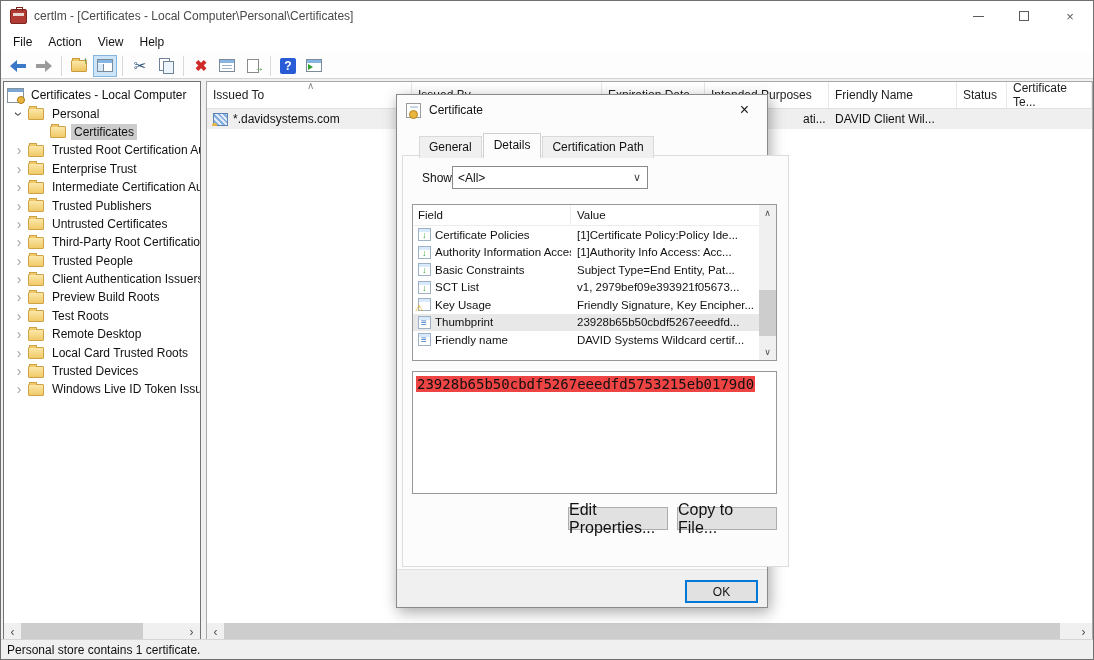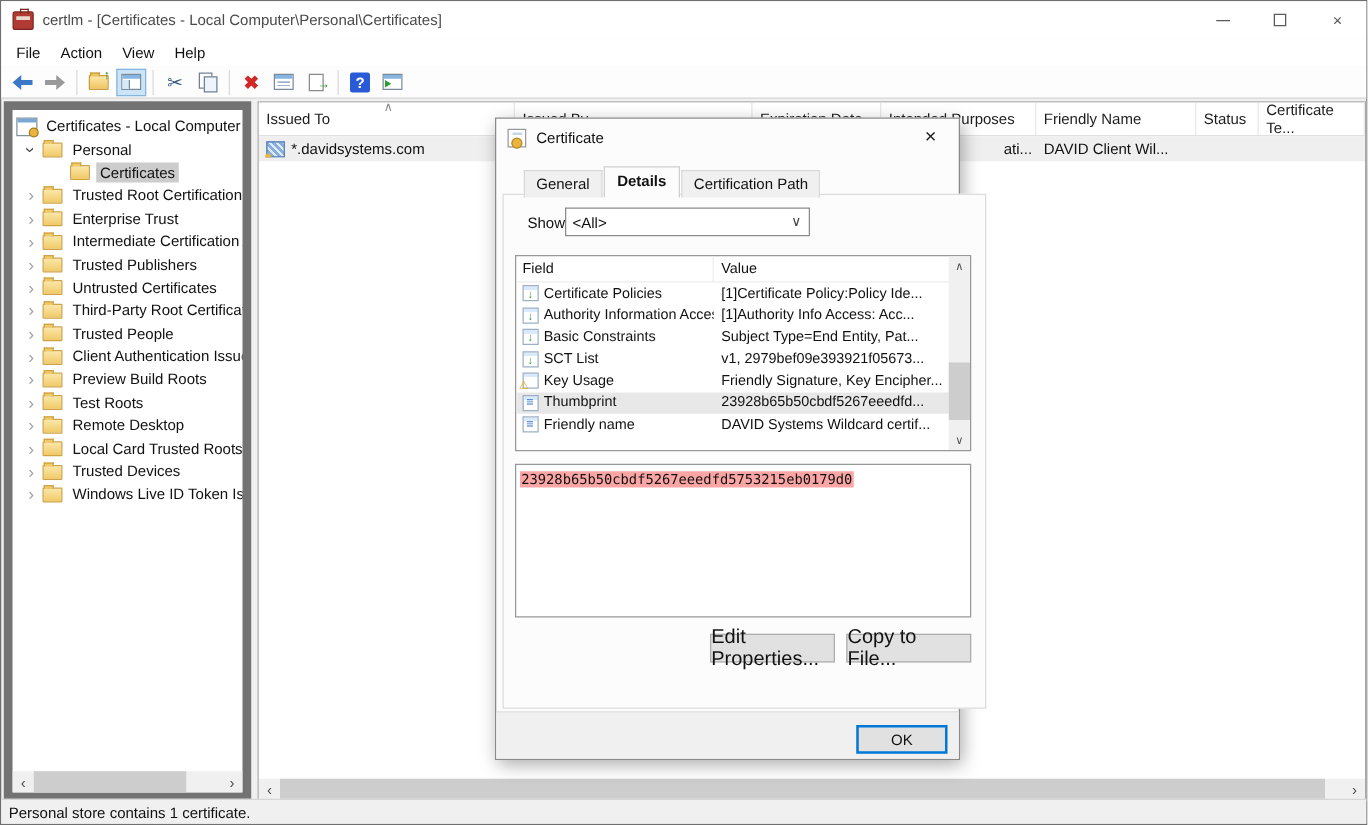--- a/index.html
+++ b/index.html
@@ -40,21 +40,21 @@
       background:repeating-linear-gradient(#9db4cb 0 1px, transparent 1px 3px); }
   .mini-page { width:12px; height:14px; background:#fff; border:1px solid #8a8a8a; position:relative; }
   .mini-page .pg-arr { position:absolute; right:-6px; bottom:-1px; color:#1d8a1d; font-size:10px; font-weight:bold; line-height:10px; }
   .mini-copy { width:15px; height:15px; position:relative; }
   .mini-copy::before, .mini-copy::after { content:""; position:absolute; width:9px; height:11px; background:#fff; border:1px solid #6f8196; }
   .mini-copy::before { left:0; top:0; }
   .mini-copy::after { left:4px; top:3px; background:#eef4fb; }
   .mini-win .grn-dot { position:absolute; left:1px; bottom:1px; width:0; height:0; border-left:5px solid #2f9e2f; border-top:3px solid transparent; border-bottom:3px solid transparent; }
 
   
-  .tree-pane { position:absolute; left:2px; top:80px; width:198px; height:560px; background:#fff; border:7px solid #737373; overflow:hidden; }
+  .tree-pane { position:absolute; left:2px; top:80px; width:198px; height:560px; background:#fff; border:1px solid #737373; overflow:hidden; }
   .list-pane { position:absolute; left:205px; top:80px; width:887px; height:560px; background:#fff; border:1px solid #a9a9a9; overflow:hidden; }
 
   .trow { display:flex; align-items:center; height:18.4px; padding-left:6px; white-space:nowrap; }
   .trow.root { padding-left:3px; }
   .trow.indent-1 { padding-left:28px; }
   .chev { width:18px; text-align:center; color:#a2a2a2; font-size:14px; line-height:14px; flex:0 0 18px; }
   .chev.chevron-expanded { color:#3c3c3c; }
   .chev.chevron-expanded::before { content:"›"; display:inline-block; transform:rotate(90deg); }
   .chev.chevron-collapsed::before { content:"›"; }
   .folder { width:16px; height:12px; flex:0 0 16px; background:linear-gradient(#fbe7a9,#f0ca68); border:1px solid #cfa245; border-radius:1px; position:relative; margin-right:5px; margin-top:1px; }
@@ -90,21 +90,21 @@
 
   
   .dialog { position:absolute; left:395px; top:93px; width:372px; height:514px; background:#fcfcfc; border:1px solid #8a8a8a; box-shadow:2px 4px 14px rgba(0,0,0,.35); z-index:10; }
   .dlg-title { position:absolute; top:0; left:0; right:0; height:30px; display:flex; align-items:center; }
   .dlg-cert-ico { width:15px; height:15px; margin:0 8px 0 9px; background:#fff; border:1px solid #9a9a9a; position:relative; }
   .dlg-cert-ico::before { content:""; position:absolute; left:2px; top:6px; width:7px; height:7px; background:#e9b53e; border-radius:50%; border:1px solid #b5851d; }
   .dlg-cert-ico::after { content:""; position:absolute; left:3px; top:2px; right:2px; height:2px; background:#c9d6e4; }
   .dlg-close { position:absolute; right:0; top:0; width:45px; height:29px; display:flex; align-items:center; justify-content:center; font-size:16px; color:#1a1a1a; }
   .dlg-tabs { position:absolute; left:22px; top:38px; display:flex; z-index:3; align-items:flex-end; }
   .tab { padding:3px 9px 4px; border:1px solid #d9d9d9; border-bottom:none; background:#f0f0f0; margin-right:1px; }
-  .tab.active { background:#fcfcfc; padding:4px 10px 6px; position:relative; z-index:4; border-color:#d0d0d0;font-weight:bold; }
+  .tab.active { background:#fcfcfc; padding:4px 10px 6px; position:relative; z-index:4; border-color:#d0d0d0; }
   .dlg-page { position:absolute; left:5px; top:60px; width:387px; height:412px; border:1px solid #dcdcdc; background:#fcfcfc; }
   .show-label { position:absolute; left:25px; top:76px; }
   .show-combo { position:absolute; left:55px; top:71px; width:196px; height:23px; background:#fff; border:1px solid #8a8a8a; display:flex; align-items:center; padding-left:5px; }
   .combo-arrow { position:absolute; right:6px; top:4px; color:#444; font-size:11px; }
 
   .field-list { position:absolute; left:15px; top:109px; width:365px; height:157px; background:#fff; border:1px solid #989898; overflow:hidden; font-size:11.5px; }
   .fl-head { display:flex; height:21px; align-items:center; border-bottom:1px solid #ededed; }
   .fl-head .fname { border-right:1px solid #ededed; }
   .fname { width:158px; padding-left:5px; display:flex; align-items:center; height:100%; overflow:hidden; white-space:nowrap; flex:0 0 158px; }
   .fval { flex:1; padding-left:6px; overflow:hidden; white-space:nowrap; }
@@ -113,21 +113,21 @@
   .ficon { width:13px; height:13px; flex:0 0 13px; border:1px solid #9db0c4; background:linear-gradient(#d8eafb 0 3px, #fff 3px); position:relative; margin-right:4px; }
   .ficon.icon-extension::after { content:"↓"; position:absolute; left:3px; top:1px; color:#2f9e2f; font-size:9px; font-weight:bold; }
   .ficon.icon-critical::after { content:"⚠"; position:absolute; left:-4px; bottom:-3px; color:#e6a817; font-size:9px; }
   .ficon.icon-property::after { content:"≡"; position:absolute; left:2px; top:0px; color:#3b76c4; font-size:10px; font-weight:bold; }
   .vscroll { position:absolute; right:0; top:0; width:17px; bottom:0; background:#f0f0f0; }
   .vs-arrow { position:absolute; left:0; width:17px; height:16px; display:flex; align-items:center; justify-content:center; color:#505050; font-size:9px; }
   .vs-up { top:0; } .vs-down { bottom:0; }
   .vs-thumb { position:absolute; left:0; width:17px; top:85px; height:46px; background:#cdcdcd; }
 
   .detail-box { position:absolute; left:15px; top:276px; width:365px; height:123px; background:#fff; border:1px solid #989898; padding:4px 3px; }
-  .detail-sel { font-family:"DejaVu Sans Mono", monospace; font-size:11px; background:#fca5a5; padding:0 1px; }
+  .detail-sel { font-family:"DejaVu Sans Mono", monospace; font-size:14px; background:#ef4444; padding:0 1px; }
 
   .dlg-btn { position:absolute; height:23px; background:#e1e1e1; border:1px solid #adadad; display:flex; align-items:center; justify-content:center; font-size:16px; }
   .btn-edit { left:171px; top:412px; width:100px; }
   .btn-copy { left:280px; top:412px; width:100px; }
   .dlg-footer { position:absolute; left:0; right:0; top:474px; bottom:0; background:#f0f0f0; border-top:1px solid #e0e0e0; }
   .btn-ok { right:9px; top:10px; width:73px; border:2px solid #0078d7; position:absolute; height:23px; background:#e1e1e1; display:flex; align-items:center; justify-content:center; }
 </style>
 </head>
 <body>
 

